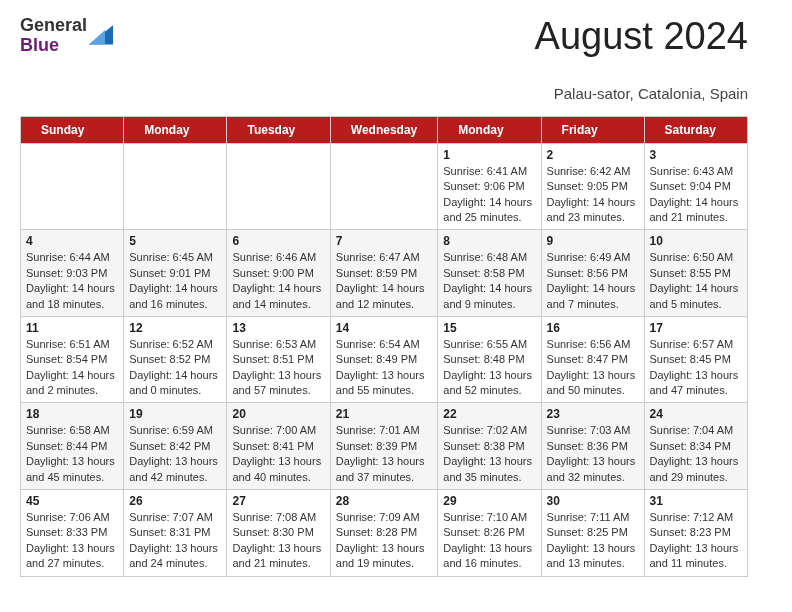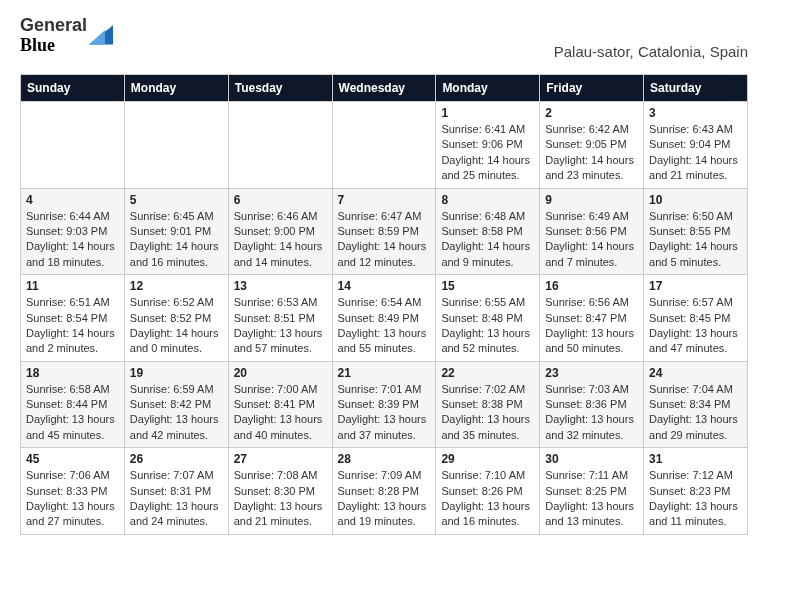--- a/index.html
+++ b/index.html
@@ -24,21 +24,21 @@
       align-items: center;
       gap: 0;
     }
     .logo-text {
       font-size: 18px;
       font-weight: bold;
       color: #333;
       line-height: 1.1;
     }
     .logo-text .general { display: block; }
-    .logo-text .blue { display: block; color: #000000; font-family: Liberation Serif, serif; }
+    .logo-text .blue { display: block; color: #701a75; }
     .logo-icon {
       width: 24px;
       height: 24px;
       margin-left: 2px;
       margin-top: -4px;
     }
     .title-block {
       text-align: right;
     }
     .month-title {
@@ -51,24 +51,24 @@
       font-size: 15px;
       color: #444;
       margin-top: 27px;
     }
     .calendar {
       width: 100%;
       border-collapse: collapse;
       font-size: 11px;
     }
     .calendar th {
-      background-color: #0f172a;
+      background-color: #b91c1c;
       color: #fff;
       text-align: left;
-      padding: 6px 6px;
+      padding: 6px 20px;
       font-size: 12px;
       font-weight: bold;
       border: 1px solid #ccc;
     }
     .calendar td {
       border: 1px solid #ccc;
       vertical-align: top;
       padding: 4px 5px;
       width: calc(100% / 7);
       min-height: 80px;
@@ -110,20 +110,21 @@
           <span class="general">General</span>
           <span class="blue">Blue</span>
         </div>
         <svg class="logo-icon" viewBox="0 0 30 30" xmlns="http://www.w3.org/2000/svg">
           <polygon points="0,28 30,4 30,28" fill="#1a6ab5"></polygon>
           <polygon points="0,28 20,10 20,28" fill="#5ba3e0"></polygon>
         </svg>
       </div>
     </div>
     <div class="title-block">
+      <div class="month-title">August 2024</div>
       <div class="location">Palau-sator, Catalonia, Spain</div>
     </div>
   </div>
 
   <table class="calendar">
     <thead>
       <tr>
       <th>Sunday</th>
           <th>Monday</th>
           <th>Tuesday</th>

